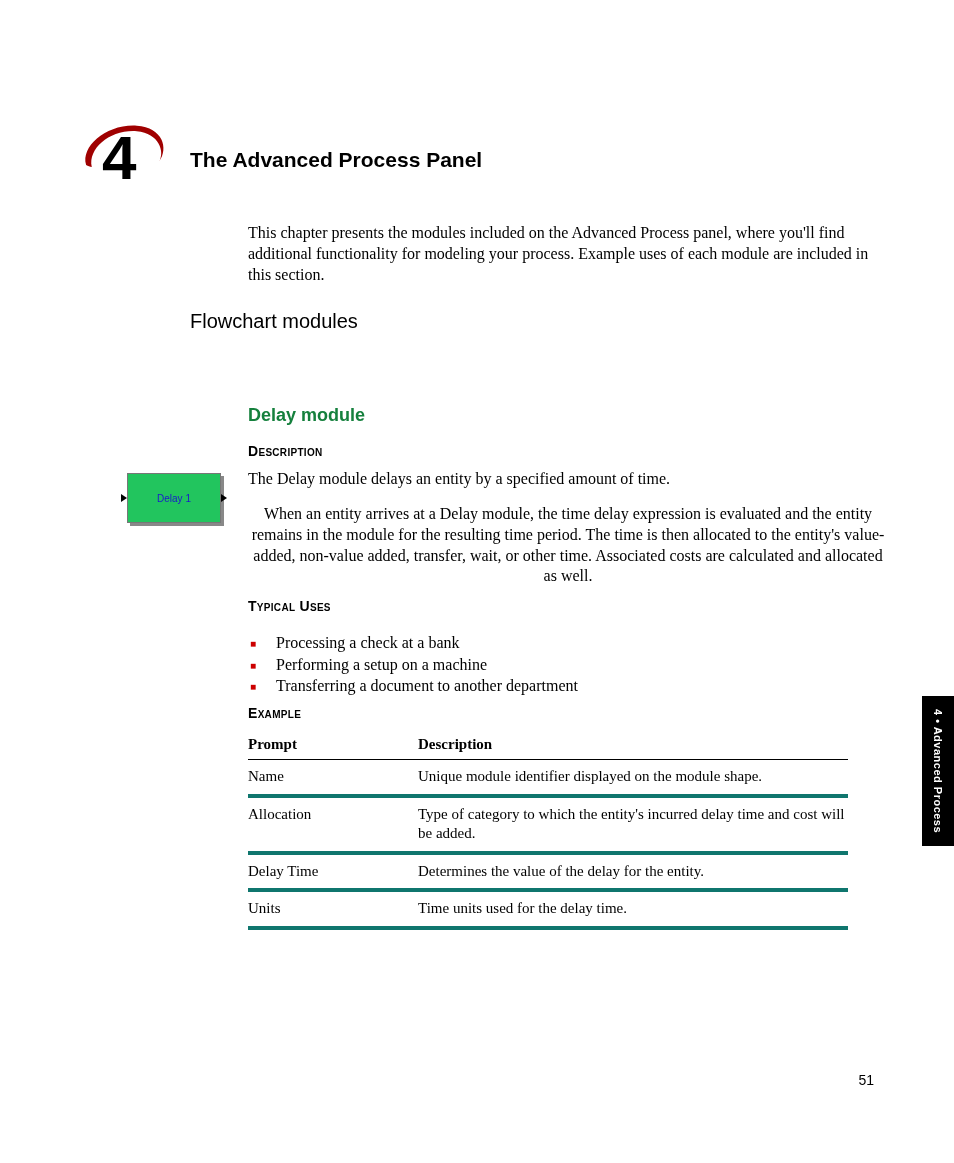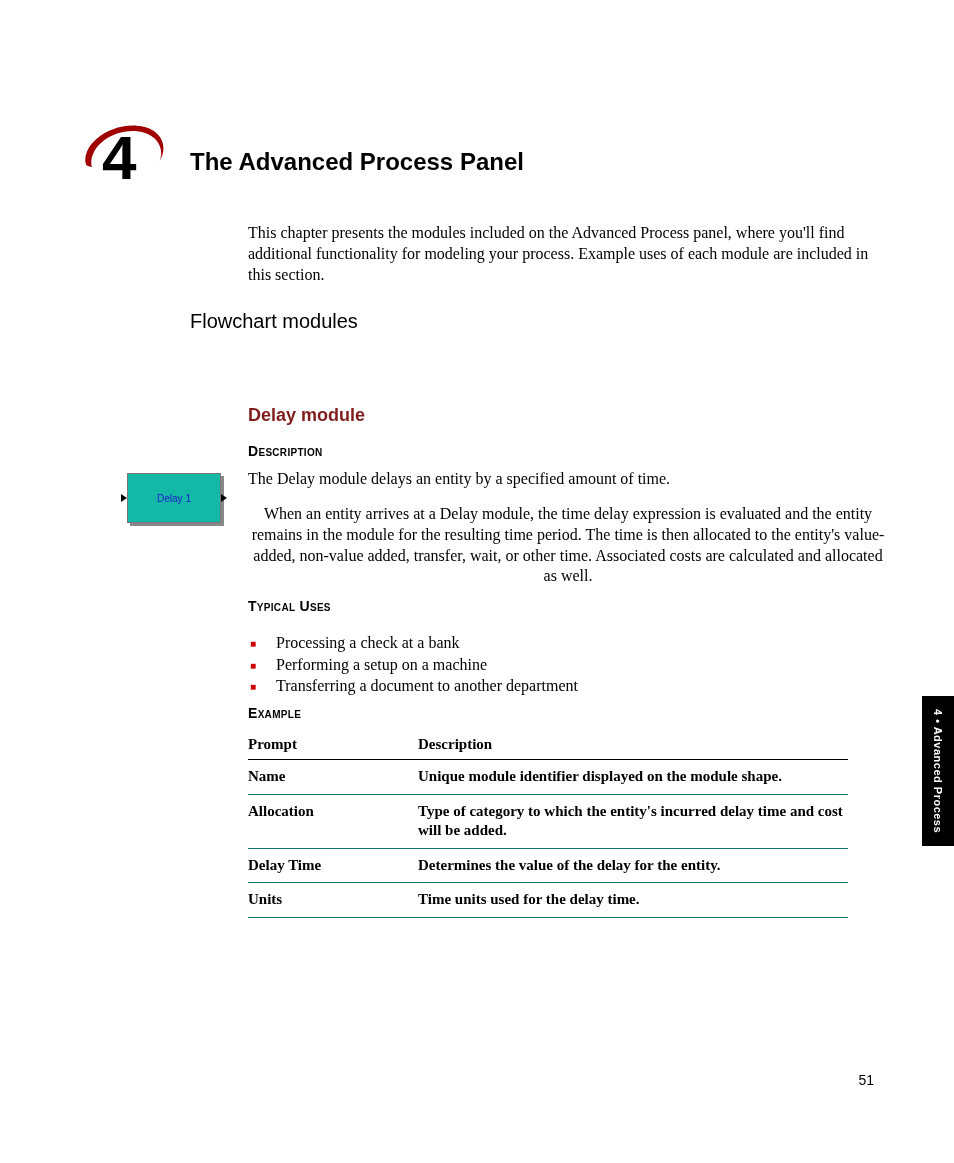--- a/index.html
+++ b/index.html
@@ -32,21 +32,21 @@
     font-weight: 700;
     font-size: 62px;
     color: #000;
   }
   .chapter-title {
     position: absolute;
     left: 190px;
     top: 148px;
     font-family: Arial, Helvetica, sans-serif;
     font-weight: 700;
-    font-size: 24px;
+    font-size: 21px;
   }
   .body-text {
     position: absolute;
     width: 640px;
     font-size: 16px;
     line-height: 1.3;
   }
   .intro { left: 248px; top: 223px; }
   h2.section {
     position: absolute;
@@ -55,21 +55,21 @@
     font-size: 20px;
     color: #000;
   }
   .sec-flowchart { left: 190px; top: 310px; }
   .flowchart-body { left: 248px; top: 343px; width: 640px; }
   h3.subsection {
     position: absolute;
     font-family: Arial, Helvetica, sans-serif;
     font-weight: 700;
     font-size: 18px;
-    color: #7f1d1d;
+    color: #15803d;
   }
   .sub-delay { left: 248px; top: 405px; }
   .runhead {
     position: absolute;
     font-family: Arial, Helvetica, sans-serif;
     font-weight: 700;
     font-size: 14px;
     font-variant: small-caps;
     letter-spacing: 0.3px;
   }
@@ -104,42 +104,41 @@
     font-size: 15px;
   }
   table.prompts th {
     text-align: left;
     font-weight: 700;
     padding: 6px 0;
     border-bottom: 1px solid #000;
   }
   table.prompts td {
     padding: 7px 0;
-    border-bottom: 1px solid #0f766e;
+    border-bottom: 4px solid #0f766e;
     vertical-align: top;
     line-height: 1.3;
-    font-weight: bold;
   }
   table.prompts .col-prompt { width: 170px; }
   .module-figure {
     position: absolute;
     left: 127px;
     top: 473px;
     width: 94px;
     height: 50px;
   }
   .module-figure .shadow {
     position: absolute;
     left: 3px; top: 3px; right: -3px; bottom: -3px;
     background: #888;
   }
   .module-figure .box {
     position: absolute;
     left: 0; top: 0; right: 0; bottom: 0;
-    background: #14b8a6;
+    background: #22c55e;
     border: 1px solid #777;
     display: flex;
     align-items: center;
     justify-content: center;
     font-family: Arial, sans-serif;
     font-size: 10px;
     color: #1a1acc;
   }
   .module-figure .port-l, .module-figure .port-r {
     position: absolute;

